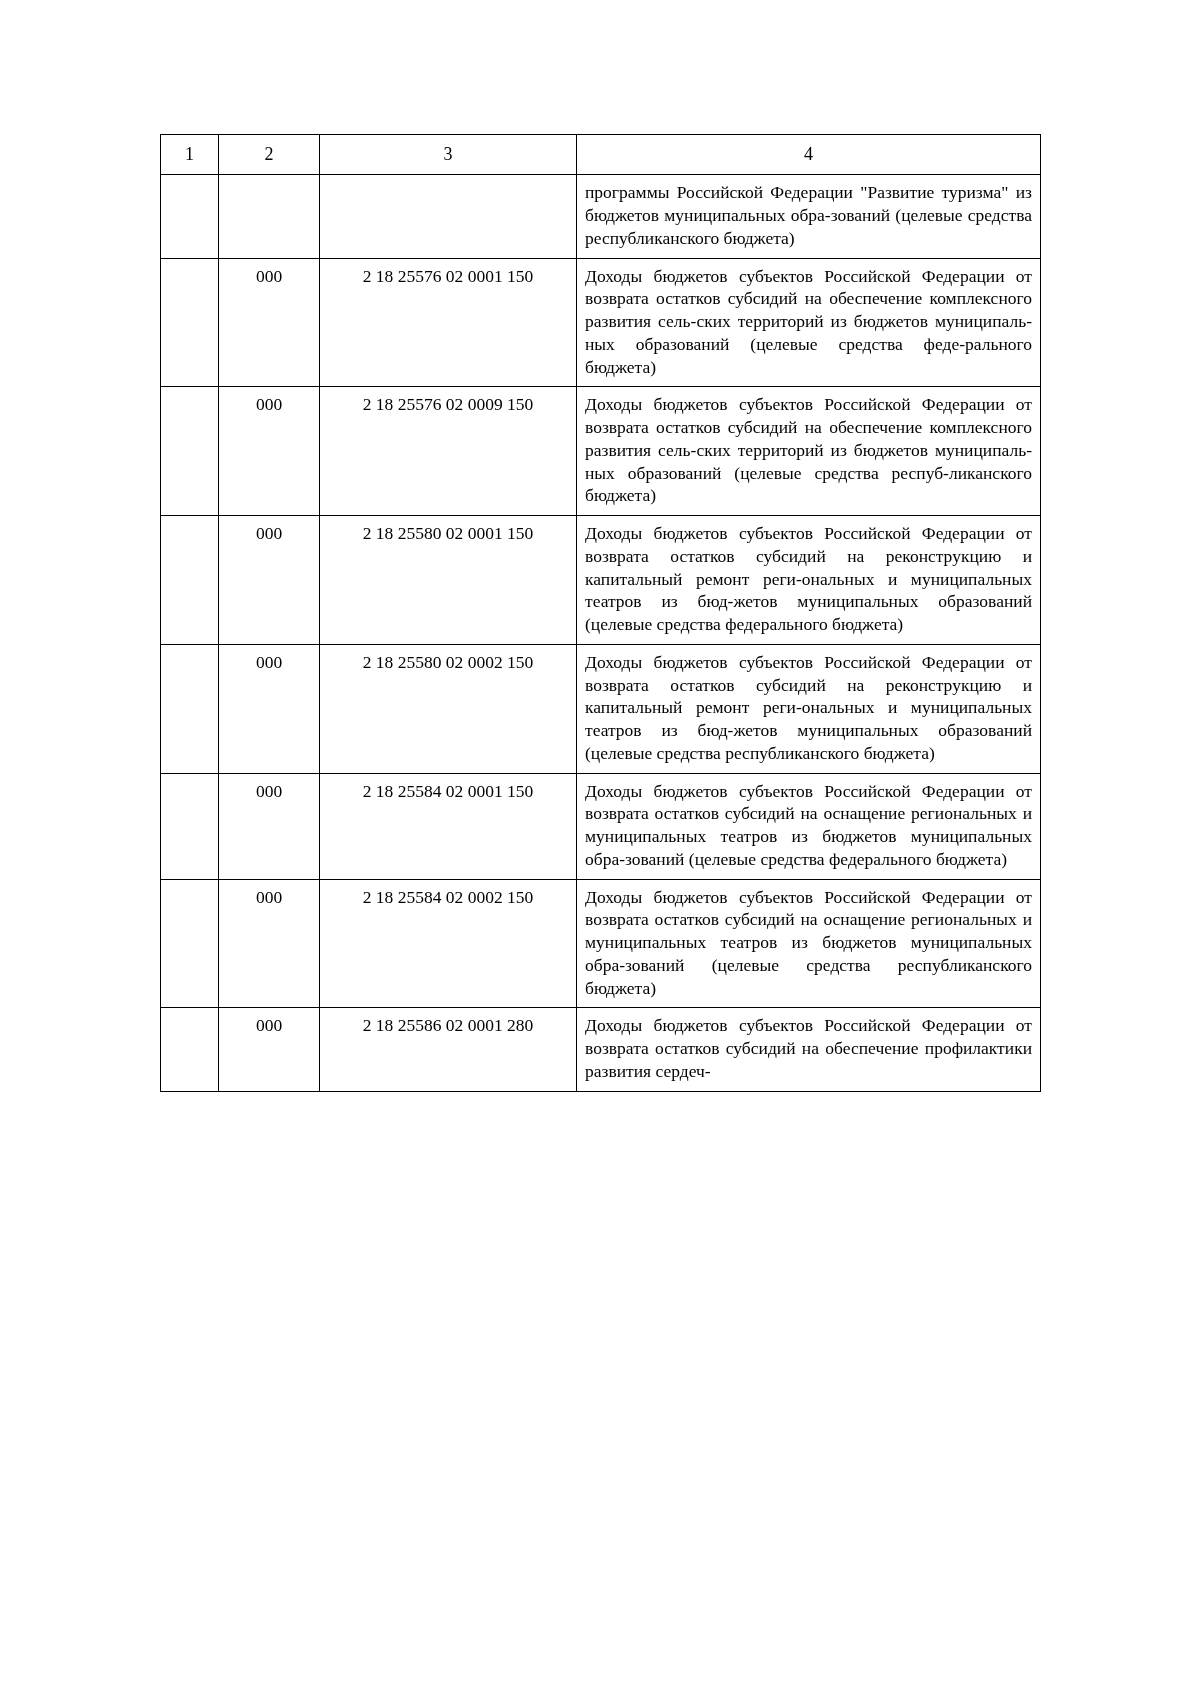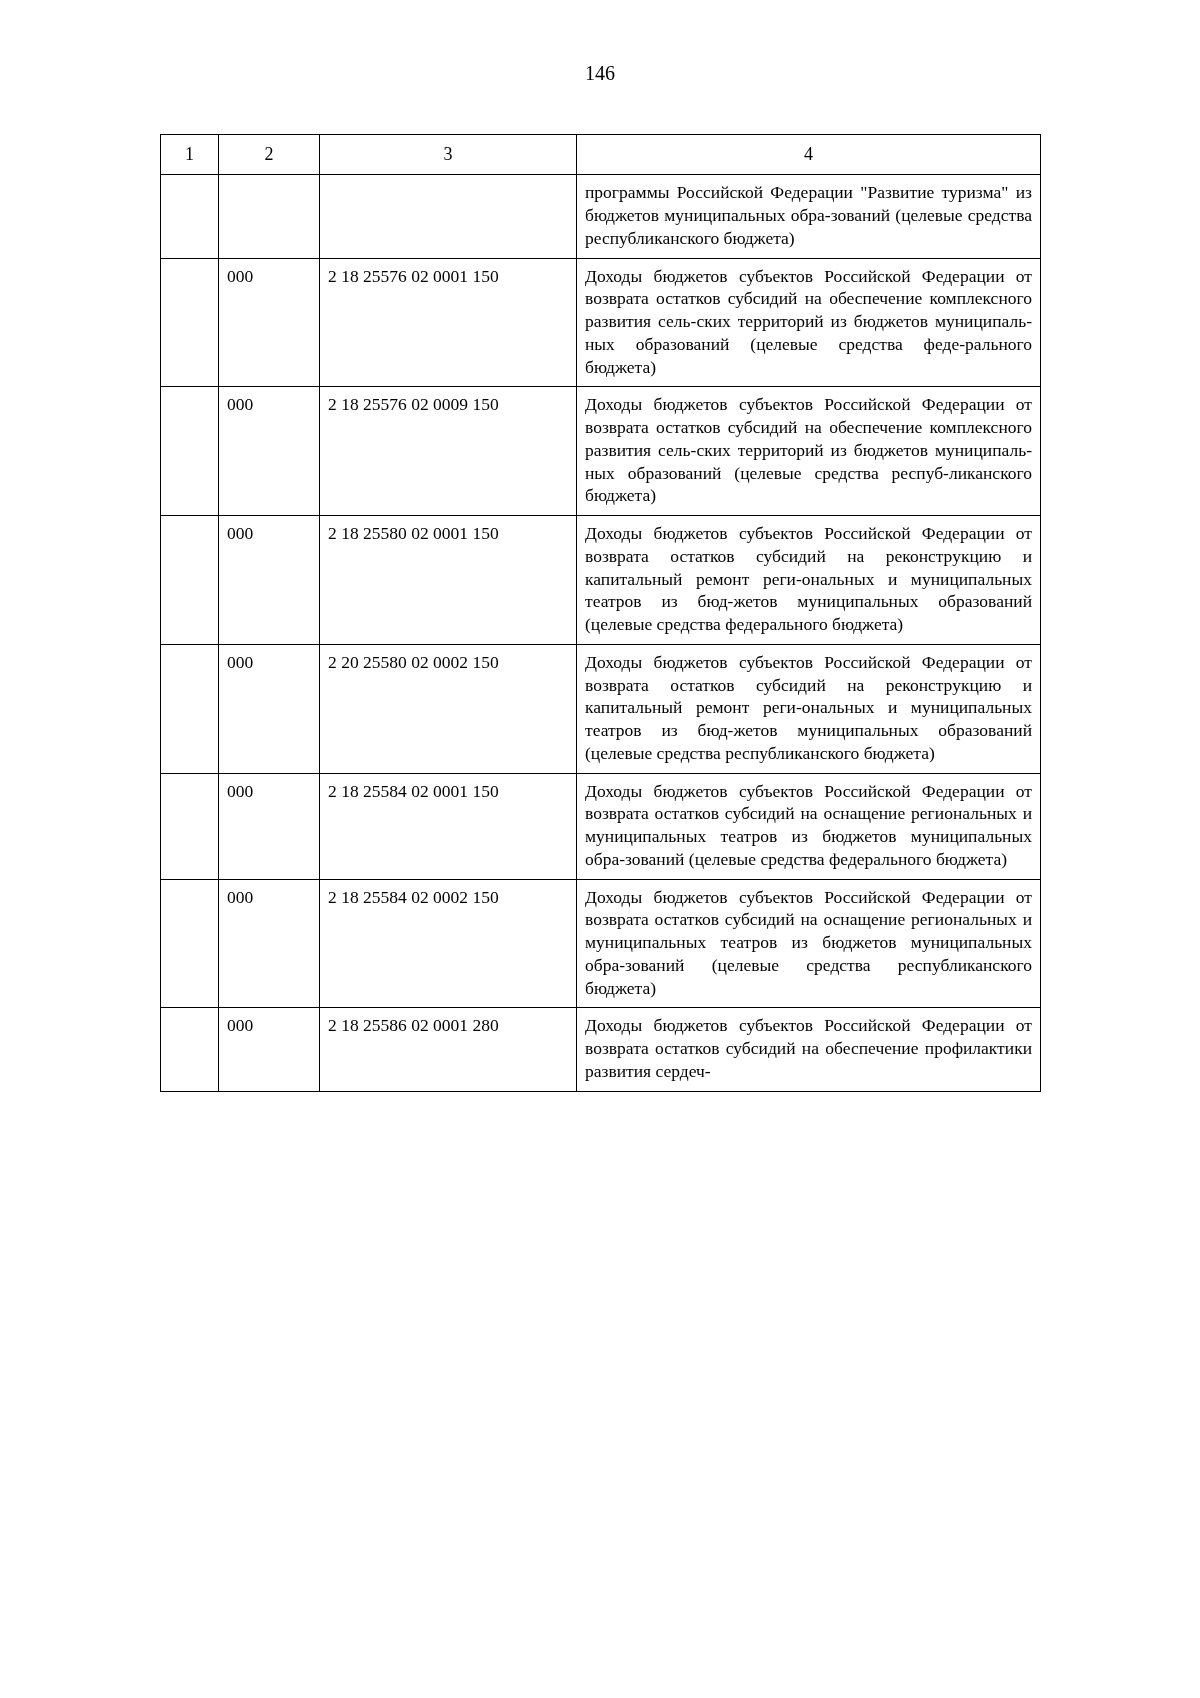--- a/index.html
+++ b/index.html
@@ -42,22 +42,24 @@
     padding: 6px 8px 8px 8px;
     font-size: 17.5px;
     line-height: 1.30;
   }
   col.c1 { width: 58px; }
   col.c2 { width: 101px; }
   col.c3 { width: 257px; }
   col.c4 { width: 464px; }
 
   td.col-num {
+    text-align: center;
   }
   td.col-code {
+    text-align: center;
     white-space: nowrap;
   }
   td.col-desc {
     text-align: justify;
     text-align-last: left;
     hyphens: manual;
   }
   tr.header-row td {
     text-align: center;
     padding-top: 8px;
@@ -66,21 +68,20 @@
   }
   .empty-cell {
     padding: 0;
   }
 </style>
 </head>
 <body>
 
 <div class="page">
 
-  <div class="page-number">146</div>
 
   <table class="doc-table">
     <colgroup>
       <col class="c1">
       <col class="c2">
       <col class="c3">
       <col class="c4">
     </colgroup>
     <tbody>
       <tr class="header-row">
@@ -114,21 +115,21 @@
       <tr>
         <td class="col-num empty-cell"></td>
         <td class="col-num">000</td>
         <td class="col-code">2 18 25580 02 0001 150</td>
         <td class="col-desc">Доходы бюджетов субъектов Российской Федерации от возврата остатков субсидий на реконструкцию и капитальный ремонт реги-ональных и муниципальных театров из бюд-жетов муниципальных образований (целевые средства федерального бюджета)</td>
       </tr>
 
       <tr>
         <td class="col-num empty-cell"></td>
         <td class="col-num">000</td>
-        <td class="col-code">2 20 25580 02 0002 150</td>
+        <td class="col-code">2 18 25580 02 0002 150</td>
         <td class="col-desc">Доходы бюджетов субъектов Российской Федерации от возврата остатков субсидий на реконструкцию и капитальный ремонт реги-ональных и муниципальных театров из бюд-жетов муниципальных образований (целевые средства республиканского бюджета)</td>
       </tr>
 
       <tr>
         <td class="col-num empty-cell"></td>
         <td class="col-num">000</td>
         <td class="col-code">2 18 25584 02 0001 150</td>
         <td class="col-desc">Доходы бюджетов субъектов Российской Федерации от возврата остатков субсидий на оснащение региональных и муниципальных театров из бюджетов муниципальных обра-зований (целевые средства федерального бюджета)</td>
       </tr>
 

